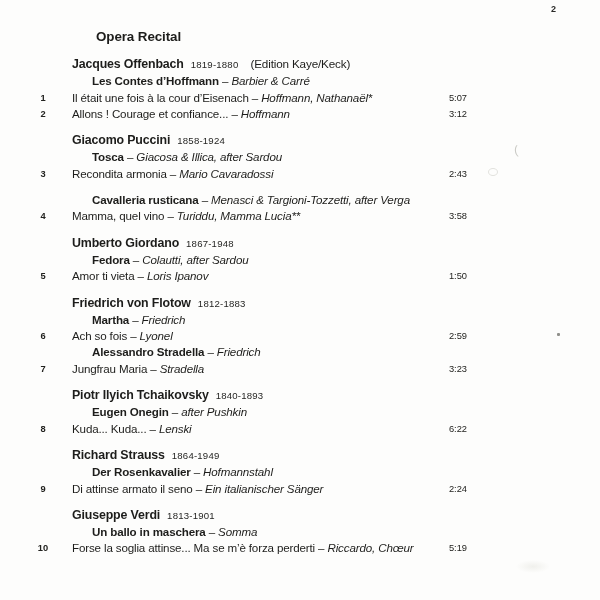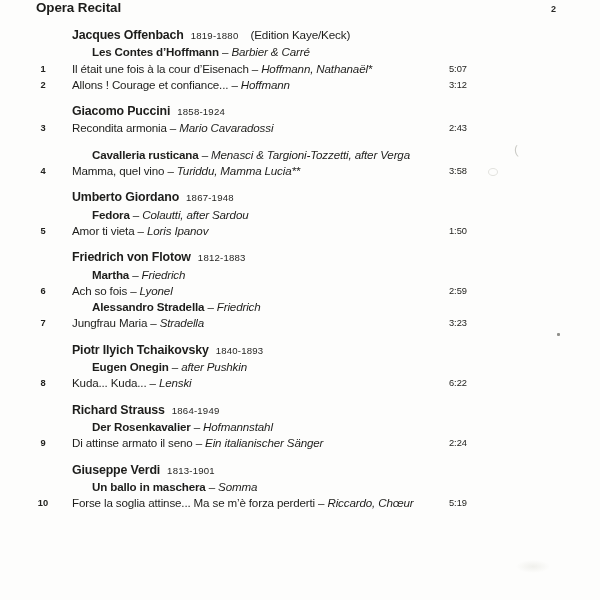--- a/index.html
+++ b/index.html
@@ -8,21 +8,21 @@
     position:relative;width:600px;height:600px;overflow:hidden;
     background:#fdfdfc;
     font-family:"Liberation Sans",sans-serif;
     color:#1d1d1b;
   }
   .page-number{
     position:absolute;top:4px;right:44px;
     font-size:9px;font-weight:700;color:#2a2a28;
   }
   .title{
-    margin-left:36px;
+    padding-top:29px;margin-left:96px;
     font-size:13.4px;font-weight:700;letter-spacing:-0.1px;
   }
   .track-list{margin-top:12px;}
   .section{margin-top:10px;}
   .section:first-child{margin-top:0;}
   .row{position:relative;line-height:16.3px;white-space:nowrap;}
   .num{
     position:absolute;left:30px;top:0;width:26px;text-align:center;
     font-size:9.3px;font-weight:700;line-height:16.6px;color:#22221f;
   }
@@ -65,20 +65,23 @@
         </div>
         <div class="row">
           <div class="num">2</div>
           <div class="text"><span>Allons ! Courage et confiance...</span><span> – </span><span class="italic">Hoffmann</span></div>
           <div class="time">3:12</div>
         </div>
       </div>
       <div class="section">
         <div class="row">
           <div class="text"><span class="composer">Giacomo Puccini</span><span class="dates">1858-1924</span></div>
+        </div>
+        <div class="row">
+          <div class="text"><span class="work">Tosca</span><span> – </span><span class="italic">Giacosa &amp; Illica, after Sardou</span></div>
         </div>
         <div class="row">
           <div class="num">3</div>
           <div class="text"><span>Recondita armonia</span><span> – </span><span class="italic">Mario Cavaradossi</span></div>
           <div class="time">2:43</div>
         </div>
       </div>
       <div class="section">
         <div class="row">
           <div class="text"><span class="work">Cavalleria rusticana</span><span> – </span><span class="italic">Menasci &amp; Targioni-Tozzetti, after Verga</span></div>

